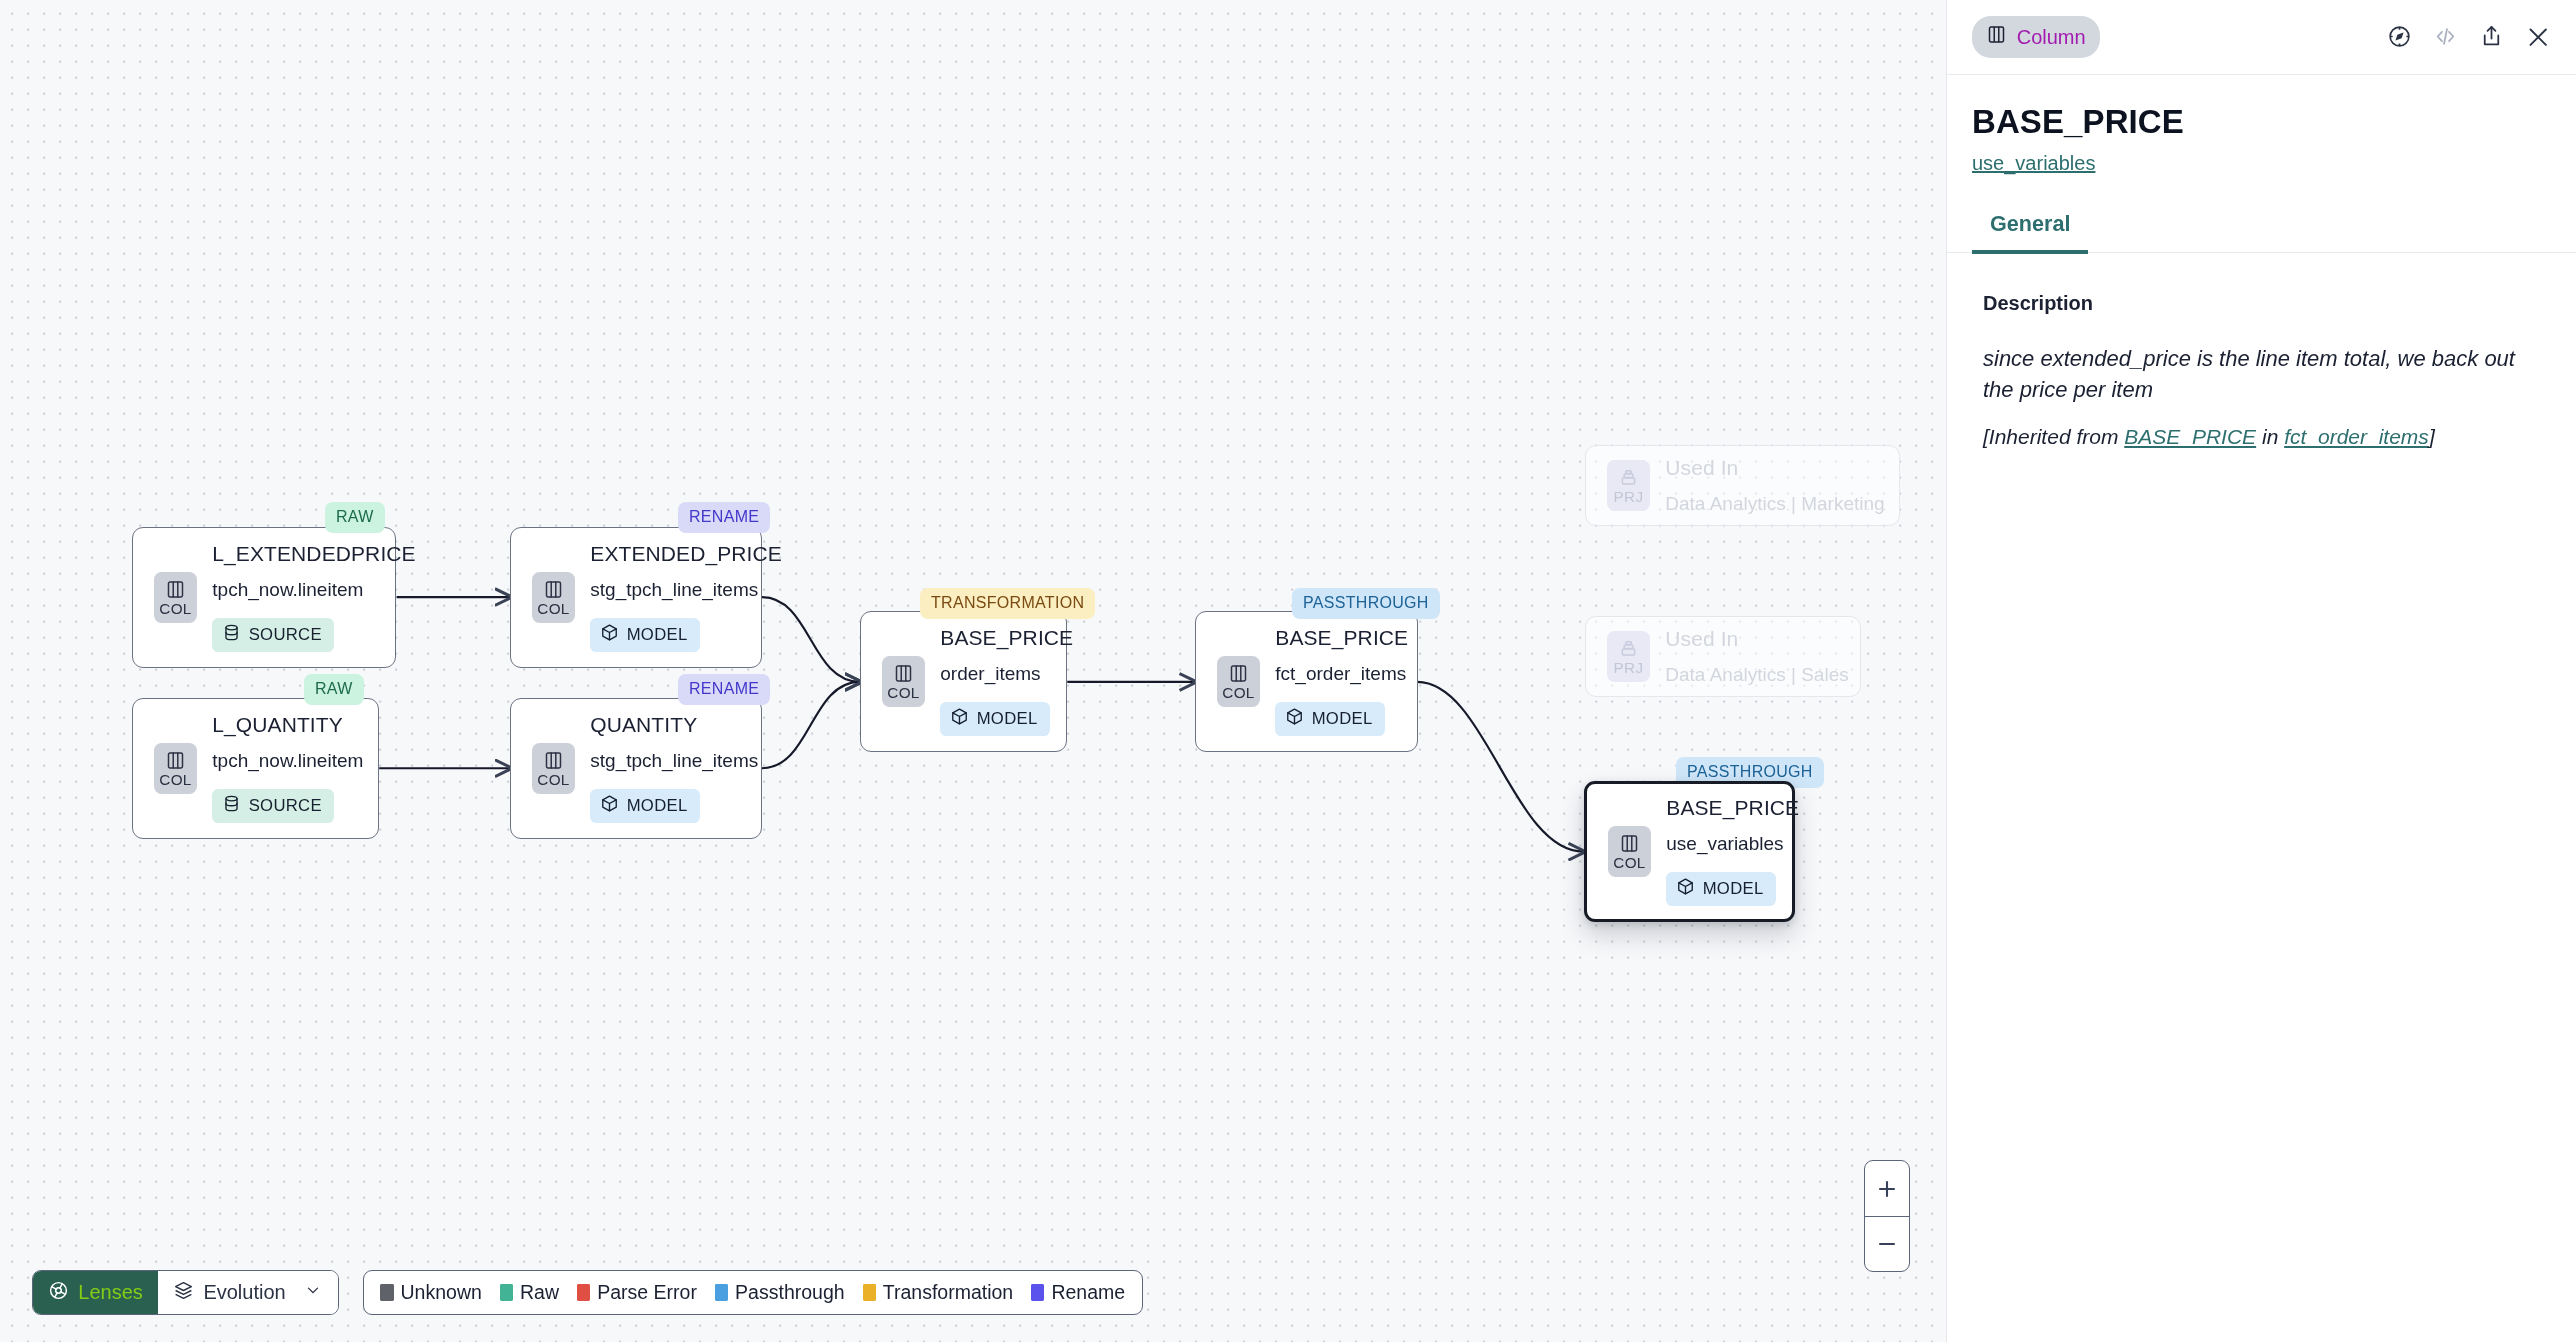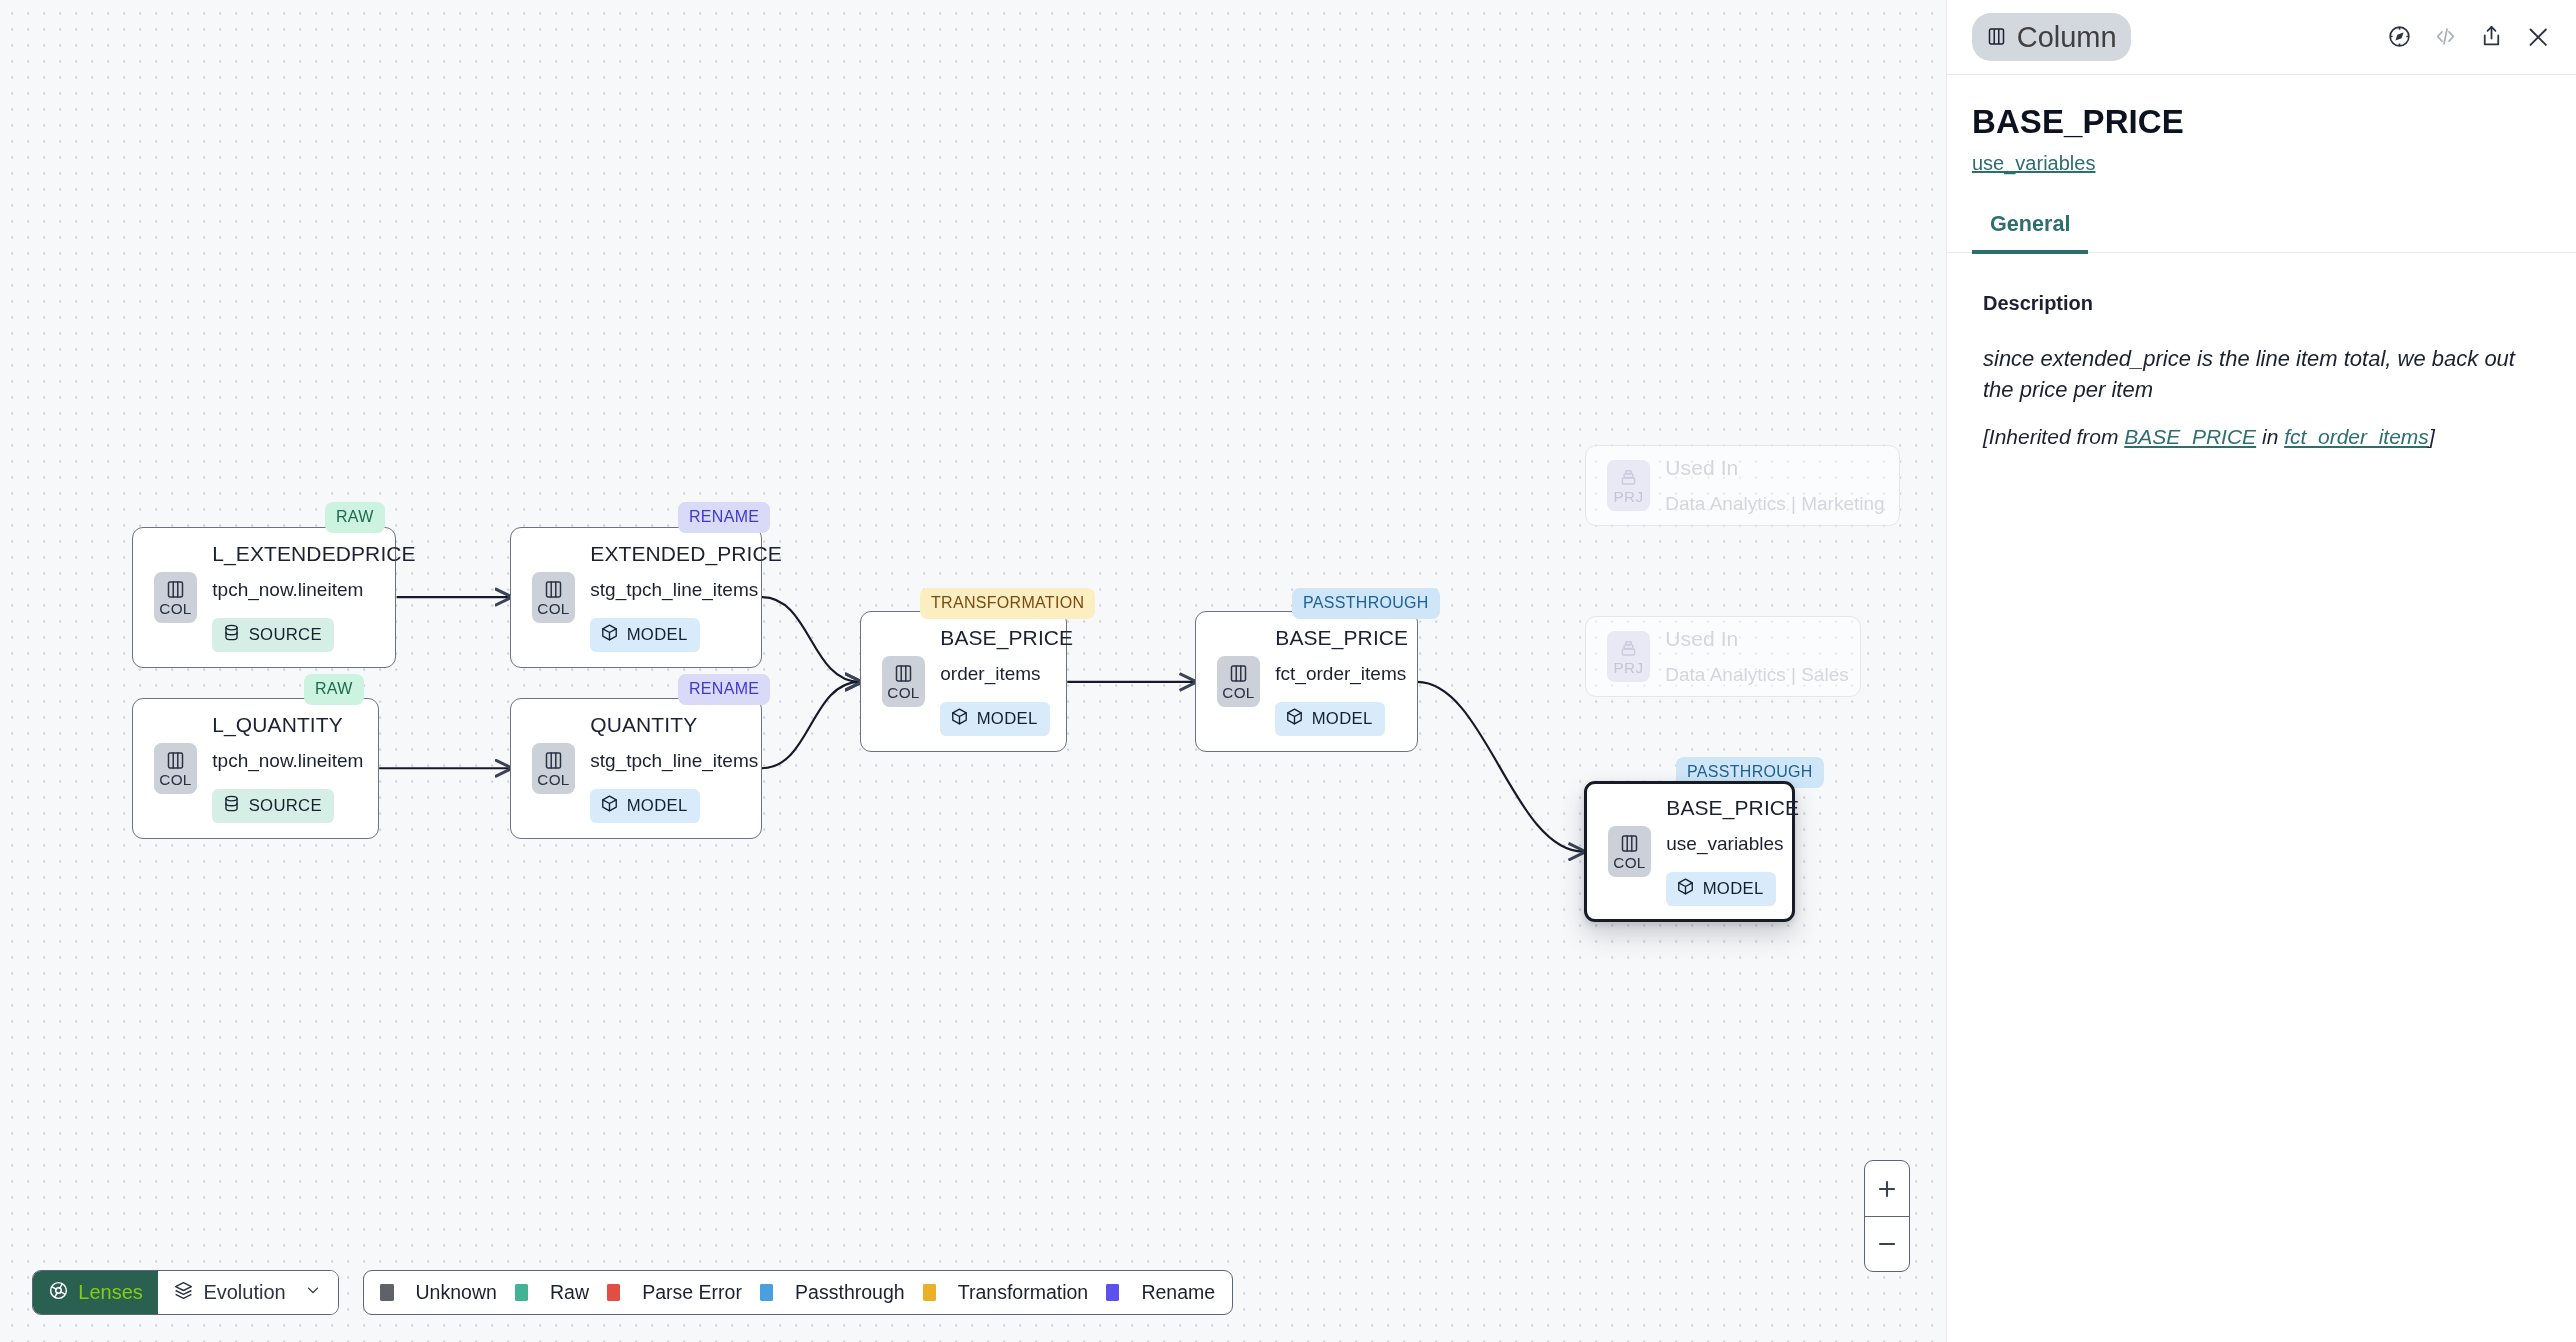--- a/index.html
+++ b/index.html
@@ -113,21 +113,21 @@
     display: flex; align-items: center; gap: 9px;
     padding: 0 15.3px; font-size: 20px; cursor: pointer;
   }
   .seg.active { background: #2a6050; color: #84cc16; }
   .seg.plain  { background: #fff; color: #2b3244; }
   .legend-box {
     display: flex; align-items: center; gap: 18px;
     background: #fff; border: 1.5px solid #5b6478; border-radius: 9px;
     height: 45px; padding: 0 16.7px;
   }
-  .legend-item { display: flex; align-items: center; gap: 22px; font-size: 19.5px; color: #1b2132; }
+  .legend-item { display: flex; align-items: center; gap: 7px; font-size: 19.5px; color: #1b2132; }
   .sw { width: 13.2px; height: 17.4px; border-radius: 1.4px; }
 
   
   #zoom-ctl {
     position: absolute; right: 36px; bottom: 71px;
     width: 46px; background: #fff;
     border: 1.5px solid #5b6478; border-radius: 9px;
     display: flex; flex-direction: column; z-index: 40; overflow: hidden;
   }
   #zoom-ctl > div {
@@ -142,22 +142,22 @@
     background: #fff; border-left: 0.7px solid #e5e7eb;
     display: flex; flex-direction: column;
   }
   #panel-head {
     height: 75px; display: flex; align-items: center;
     padding: 0 25px 0 25px; border-bottom: 0.7px solid #e8eaee;
     justify-content: space-between;
   }
   .chip {
     display: inline-flex; align-items: center; gap: 9.7px;
-    background: #d3d7de; color: #404040;
-    border-radius: 19px; padding: 7.7px 14px; font-size: 29px;
+    background: #d3d7de; color: #a21caf;
+    border-radius: 19px; padding: 7.7px 14px; font-size: 20px;
   }
   .head-icons { display: flex; align-items: center; gap: 21px; color: #3a4256; }
   .hic { cursor: pointer; display: flex; align-items: center; }
 
   #panel-title { font-size: 33px; font-weight: bold; color: #0d1220; padding: 28px 25px 0 25px; letter-spacing: 0.1px; }
   #panel-link {
     display: inline-block; margin: 11px 0 0 25px;
     font-size: 20px; color: #2d6e6e; text-decoration: underline; cursor: pointer;
   }
 

